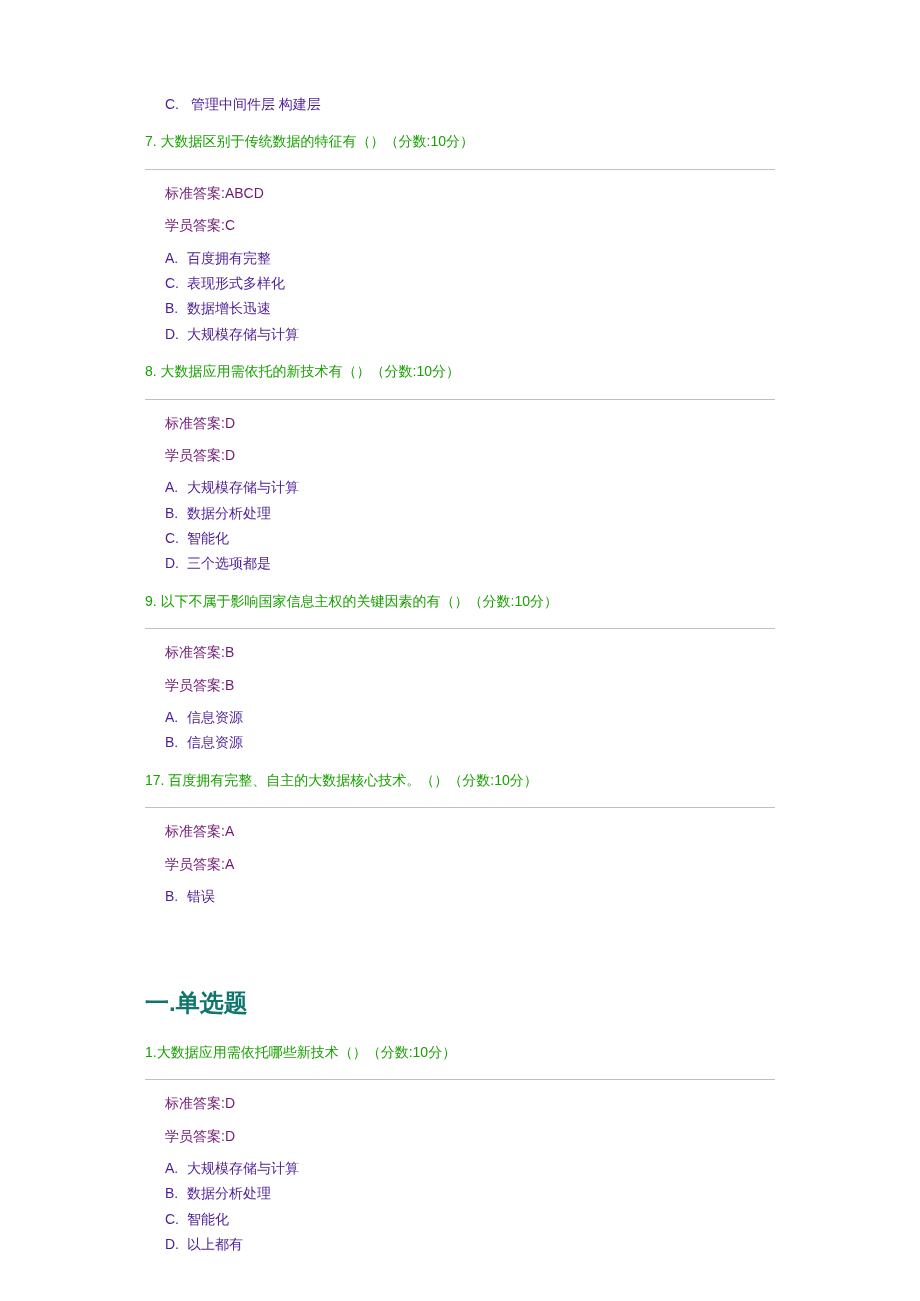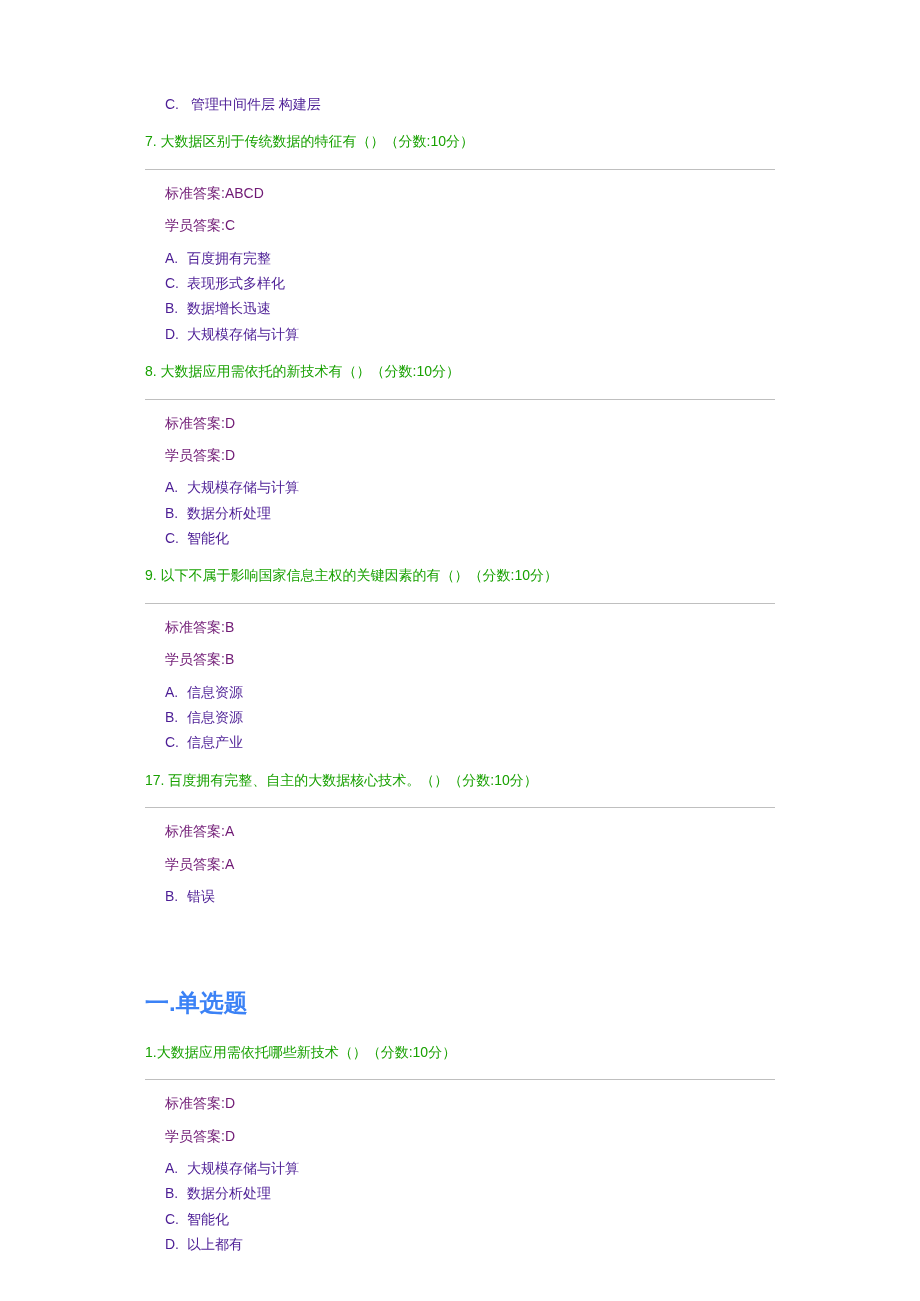--- a/index.html
+++ b/index.html
@@ -42,21 +42,21 @@
     margin: 3px 0;
     color: #4c1d95;
   }
   .opt-letter {
     display: inline-block;
     min-width: 22px;
   }
   .section-heading {
     font-size: 24px;
     font-weight: bold;
-    color: #3b82f6;
+    color: #0f766e;
     margin-top: 70px;
     margin-bottom: 18px;
   }
 </style>
 </head>
 <body>
 
 <div class="page">
 
   <div class="question-body" style="padding-top:0;">
@@ -90,36 +90,36 @@
   <div class="question-body">
     <div class="answer-line">
       <span>标准答案:</span><span>D</span>
     </div>
     <div class="answer-line">
       <span>学员答案:</span><span>D</span>
     </div>
     <div class="option"><span class="opt-letter">A.</span><span>大规模存储与计算</span></div>
     <div class="option"><span class="opt-letter">B.</span><span>数据分析处理</span></div>
     <div class="option"><span class="opt-letter">C.</span><span>智能化</span></div>
+    <div class="option"><span class="opt-letter">D.</span><span>三个选项都是</span></div>
   </div>
 
   <div class="question-title">
     <span class="num">9.</span>
     <span>以下不属于影响国家信息主权的关键因素的有（）（分数:10分）</span>
   </div>
   <div class="question-body">
     <div class="answer-line">
       <span>标准答案:</span><span>B</span>
     </div>
     <div class="answer-line">
       <span>学员答案:</span><span>B</span>
     </div>
     <div class="option"><span class="opt-letter">A.</span><span>信息资源</span></div>
     <div class="option"><span class="opt-letter">B.</span><span>信息资源</span></div>
-    <div class="option"><span class="opt-letter">C.</span><span>信息产业</span></div>
   </div>
 
   <div class="question-title">
     <span class="num">17.</span>
     <span>百度拥有完整、自主的大数据核心技术。（）（分数:10分）</span>
   </div>
   <div class="question-body">
     <div class="answer-line">
       <span>标准答案:</span><span>A</span>
     </div>

